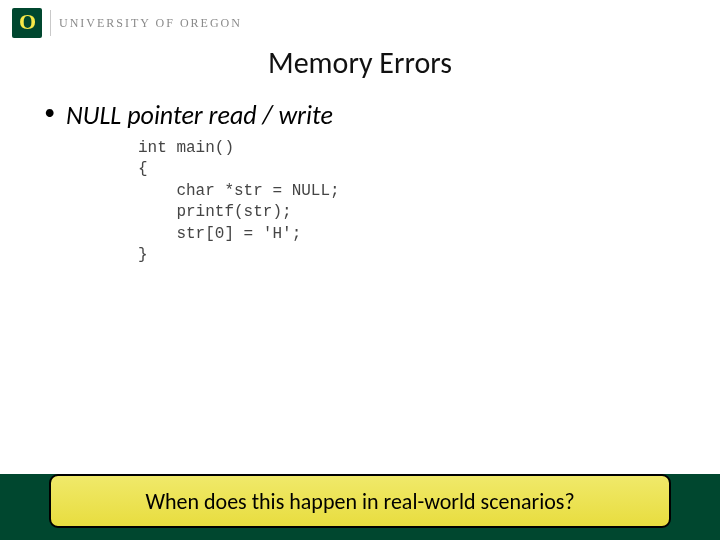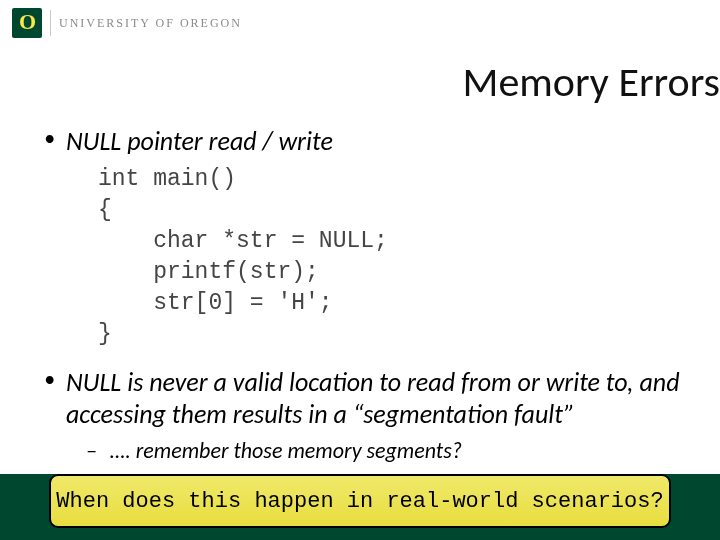--- a/index.html
+++ b/index.html
@@ -45,25 +45,24 @@
     height: 26px;
     background: #c9c9c9;
   }
   .univ-label {
     color: #8a8a8a;
     font-size: 12px;
     letter-spacing: 2px;
     font-family: "Trajan Pro", Georgia, serif;
   }
   .title {
-    text-align: right;
-    font-size: 42px;
+    text-align: center;
+    font-size: 30px;
     font-weight: 400;
     color: #111;
-    margin-top: 12px;
     margin-bottom: 18px;
   }
   .content {
     padding: 0 30px 0 48px;
   }
   ul.bullets { list-style: none; }
   ul.bullets > li {
     position: relative;
     font-size: 26px;
     line-height: 1.25;
@@ -73,24 +72,24 @@
   }
   ul.bullets > li::before {
     content: "•";
     position: absolute;
     left: -4px;
     top: 0;
     font-size: 22px;
   }
   pre.code {
     font-family: "Courier New", monospace;
-    font-size: 23px;
+    font-size: 16px;
     color: #454545;
     line-height: 1.35;
-    margin: 4px 0 16px 50px;
+    margin: 4px 0 16px 90px;
     white-space: pre;
   }
   ul.sub { list-style: none; margin-top: 6px; }
   ul.sub > li {
     position: relative;
     font-size: 22px;
     padding-left: 24px;
     margin-left: 20px;
   }
   ul.sub > li::before {
@@ -116,21 +115,20 @@
     background: linear-gradient(#f0e96a, #e8dd3f);
     border: 2px solid #000;
     border-radius: 9px;
     display: flex;
     align-items: center;
     justify-content: center;
     font-size: 22px;
     color: #000;
     position: relative;
     top: -6px;
-    font-family: Liberation Mono, monospace;
   }
 </style>
 </head>
 <body>
 
 <div class="header">
   <div class="logo-box">
     <div class="logo-o"></div>
     <div class="divider-v"></div>
     <div class="univ-label">UNIVERSITY OF OREGON</div>
@@ -144,27 +142,19 @@
     <li>NULL pointer read / write</li>
   </ul>
 
   <pre class="code">int main()
 {
     char *str = NULL;
     printf(str);
     str[0] = 'H';
 }</pre>
 
-  <ul class="bullets">
-    <li>
-      <span>NULL is never a valid location to read from or write to, and accessing them results in a “segmentation fault”</span>
-      <ul class="sub">
-        <li>…. remember those memory segments?</li>
-      </ul>
-    </li>
-  </ul>
 </div>
 
 <div class="footer">
   <div class="callout">
     <span>When does this happen in real-world scenarios?</span>
   </div>
 </div>
 
 </body></html>

